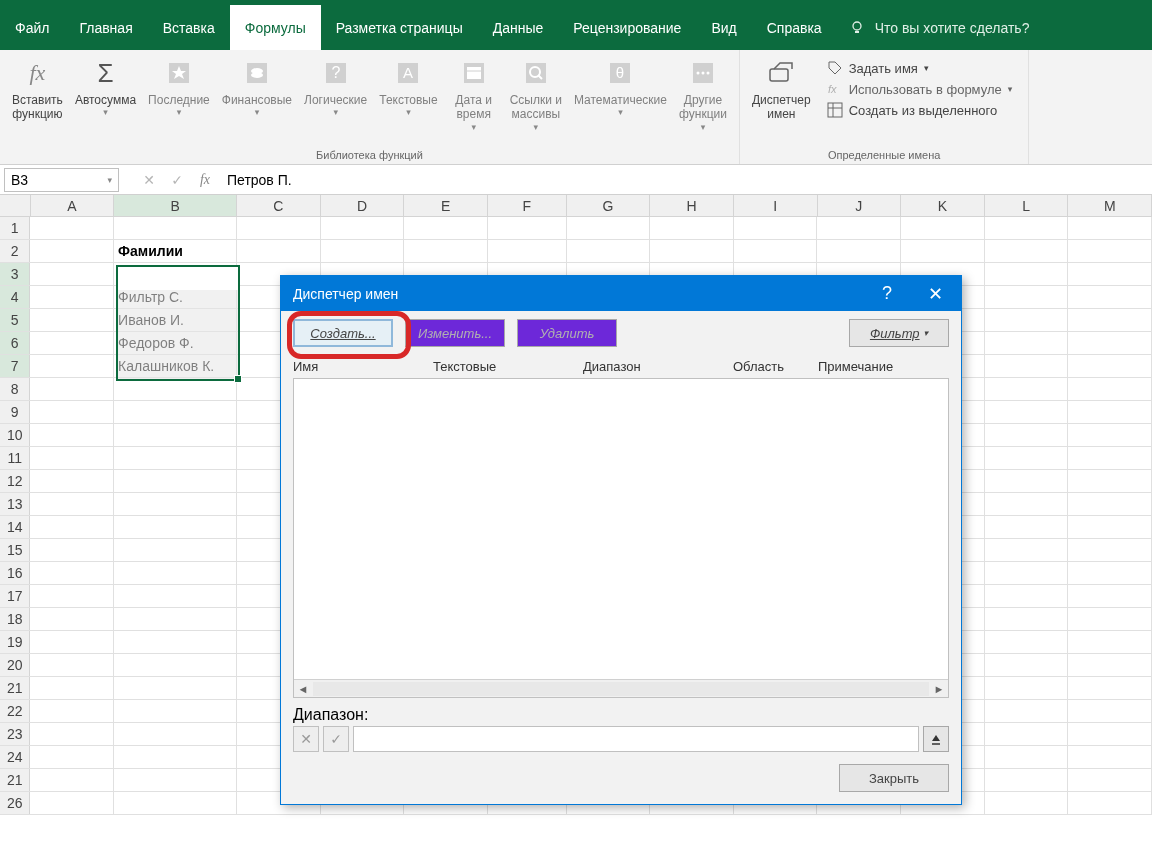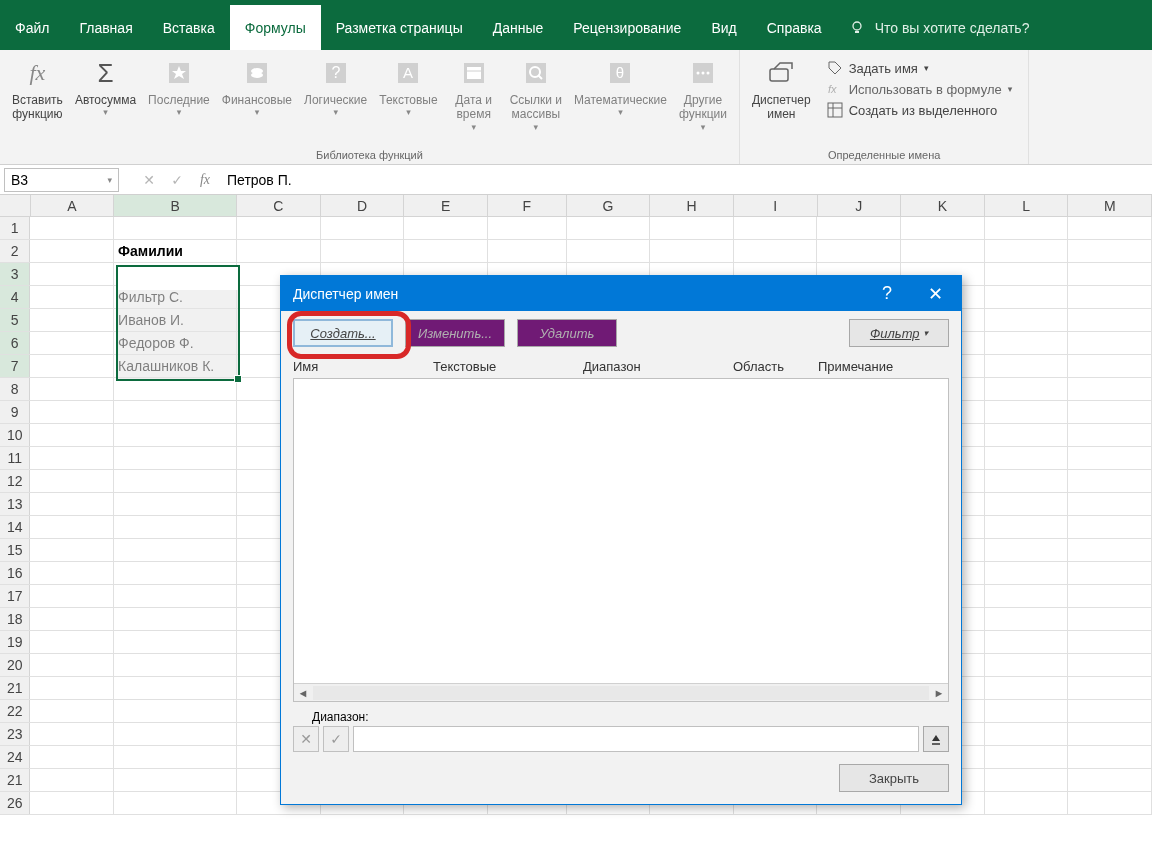--- a/index.html
+++ b/index.html
@@ -58,31 +58,31 @@
 
 
 .dialog { position: absolute; left: 280px; top: 275px; width: 682px; height: 530px; background: #f2f2f2; border: 1px solid #0178d7; box-shadow: 3px 3px 10px rgba(0,0,0,0.3); }
 .dialog-title { background: #0178d7; color: #fff; height: 35px; display: flex; align-items: center; padding: 0 12px; font-size: 14px; justify-content: space-between; }
 .dialog-title .right { display: flex; align-items: center; gap: 30px; }
 .dialog-title .help { font-size: 18px; font-weight: 400; cursor:pointer;}
 .dialog-title .close { font-size: 18px; cursor:pointer; padding:0 6px;}
 .dialog-body { padding: 8px 12px 12px; display: flex; flex-direction: column; height: calc(100% - 35px); }
 .dialog-toolbar { display: flex; gap: 12px; align-items: center; }
 .dlg-btn { min-width: 100px; height: 28px; border: 1px solid #a8a8a8; background: #e6e6e6; font-size: 13px; color: #444; cursor: pointer; display:flex; align-items:center; justify-content:center;}
-.dlg-btn.disabled { color: #b0b0b0; background: #701a75; }
+.dlg-btn.disabled { color: #b0b0b0; background: #6d28d9; }
 .dlg-btn.filter { margin-left: auto; }
 .highlight-ring { position: absolute; border: 5px solid #d82828; border-radius: 14px; left: -8px; top: -10px; width: 124px; height: 48px; pointer-events:none;}
 .dlg-btn.create { border: 2px solid #90b8da; background: #e6f0f6; position: relative; text-decoration: underline;}
 .list-headers { display: flex; margin-top: 10px; font-size: 13px; color: #333; padding: 2px 0;}
 .list-headers div { }
 .list-box { flex: 1; background: #fff; border: 1px solid #c0c0c0; margin-top: 2px; position: relative; }
 .list-scroll { position: absolute; bottom: 0; left: 0; right: 0; height: 18px; background: #f0f0f0; display:flex; align-items:center; justify-content:space-between; border-top:1px solid #d0d0d0;}
 .list-scroll .arr { width: 18px; text-align: center; font-size:11px; color:#666;}
 .list-scroll .track { flex:1; background:#e8e8e8; height:14px; margin:0 1px;}
-.range-label { font-size: 12px; margin-top: 8px; margin-left: 19px; }
+.range-label { font-size: 16px; margin-top: 8px; }
 .range-row { display: flex; align-items: center; gap: 4px; margin-top: 2px; }
 .mini-btn { width: 26px; height: 26px; border: 1px solid #c0c0c0; background: #eee; display: flex; align-items: center; justify-content: center; font-size: 14px; color: #999; }
 .range-input { flex: 1; height: 26px; border: 1px solid #c0c0c0; background: #fff; }
 .collapse-btn { width: 26px; height: 26px; border: 1px solid #a8a8a8; background: #e6e6e6; display:flex; align-items:center; justify-content:center;}
 .dialog-footer { display: flex; justify-content: flex-end; margin-top: 12px; }
 </style>
 </head>
 <body>
 
 <div class="titlebar"></div>

